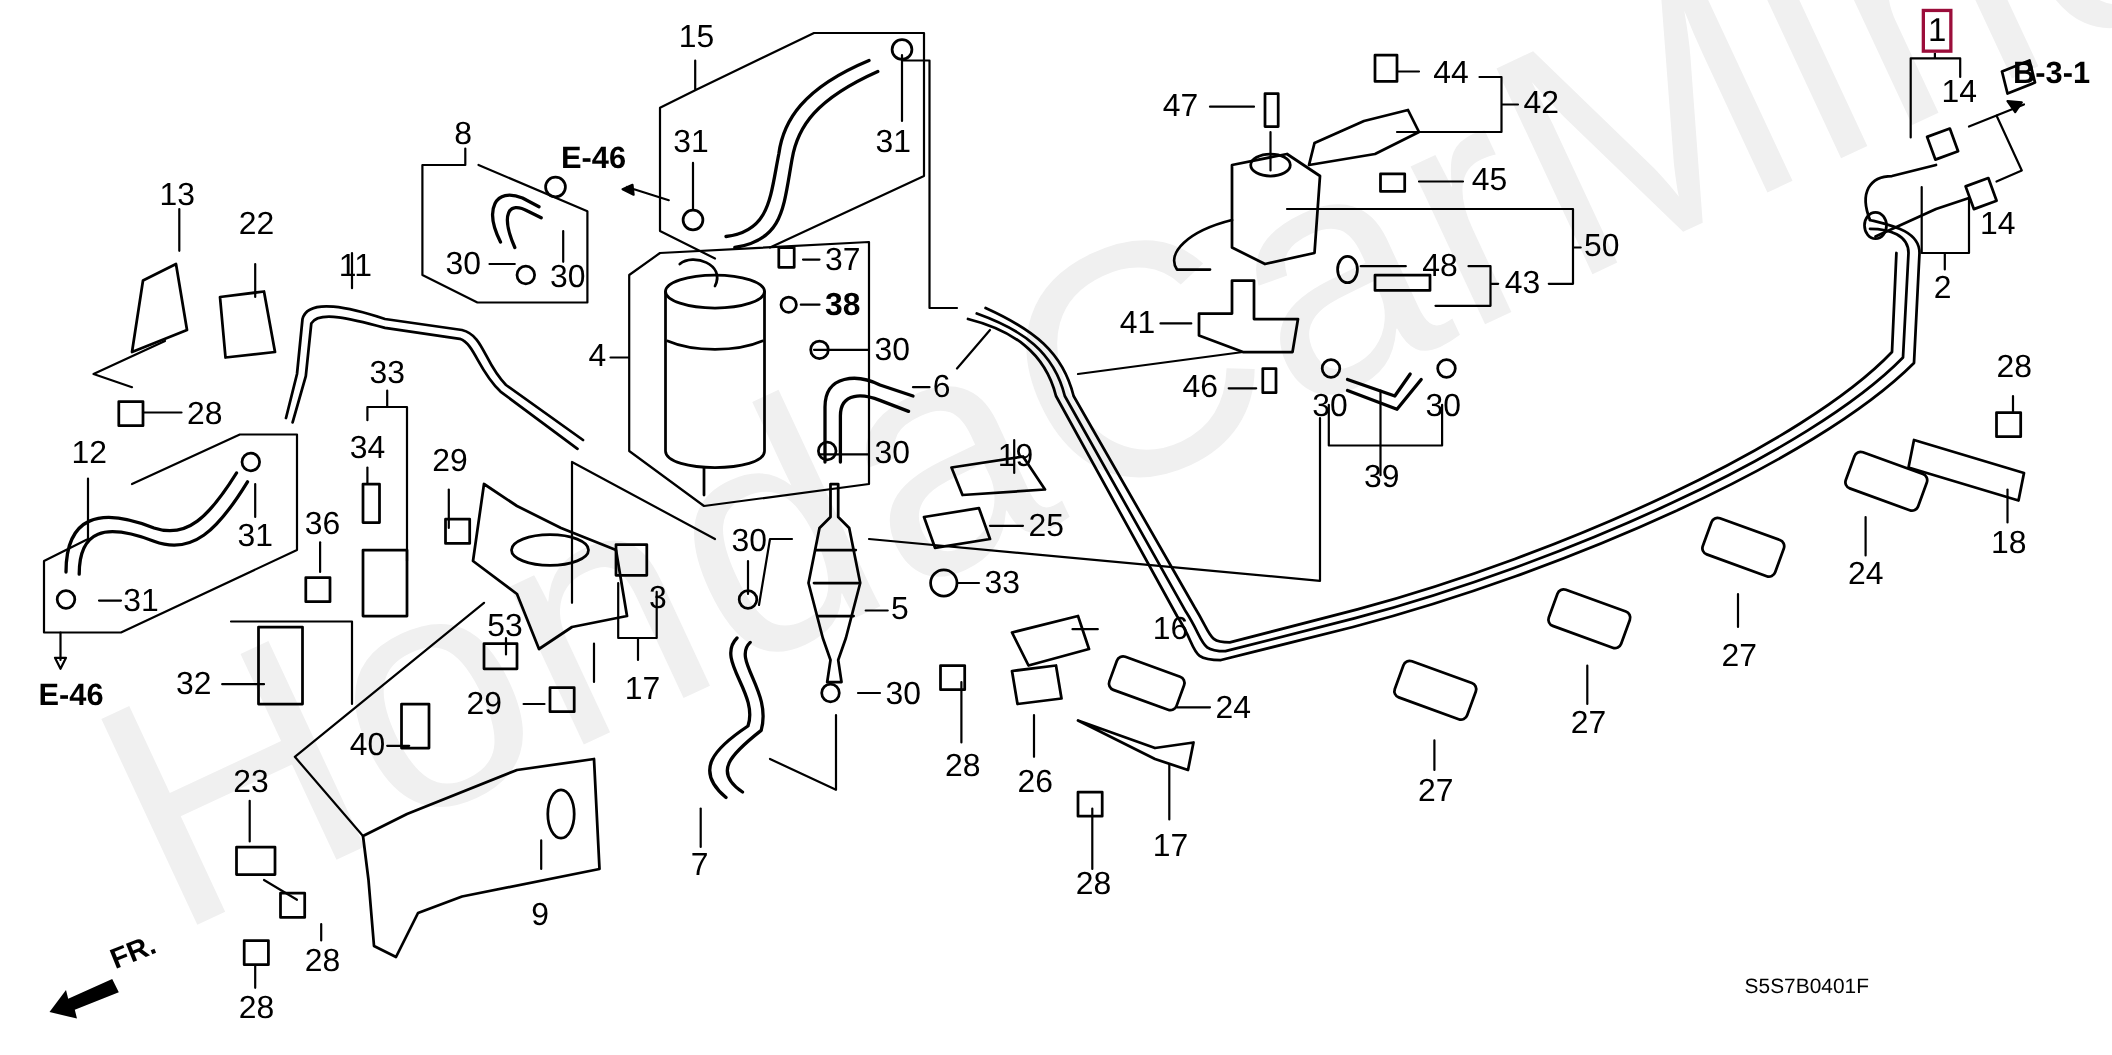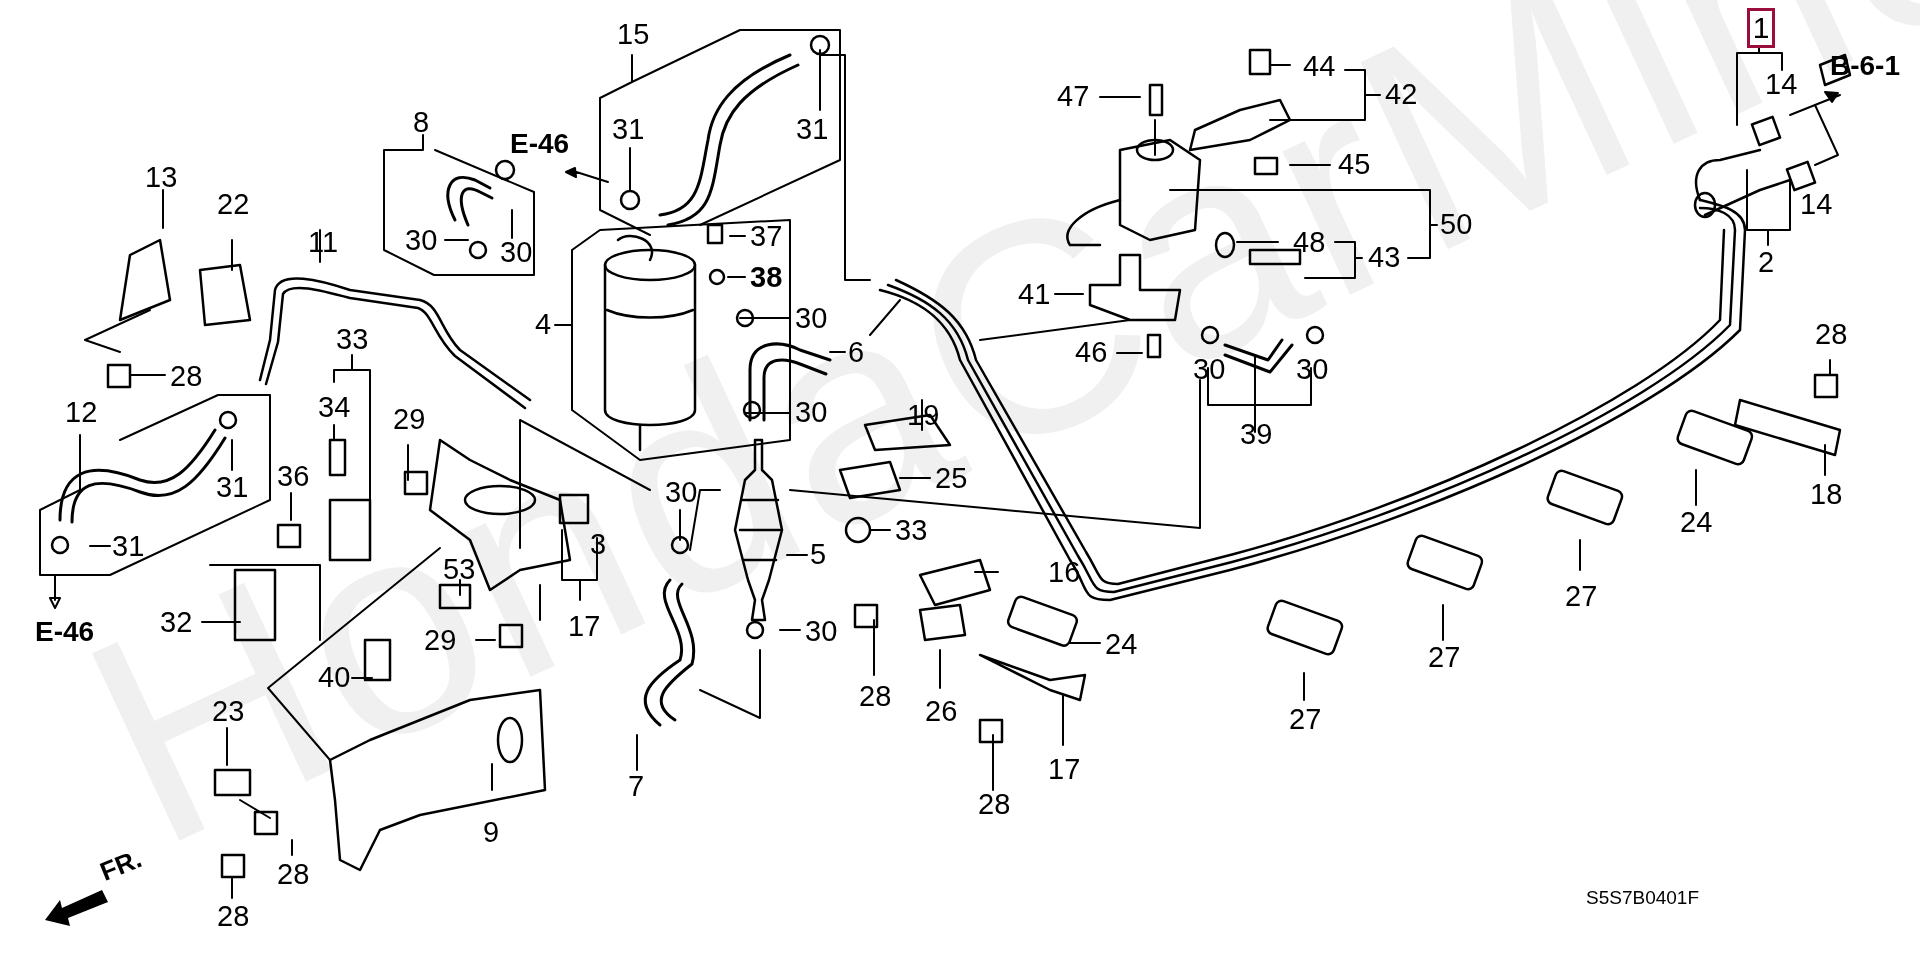--- a/index.html
+++ b/index.html
@@ -335,21 +335,21 @@
   <span class="lbl" style="left:1338px;top:150px;">45</span>
   <span class="lbl" style="left:1075px;top:338px;">46</span>
   <span class="lbl" style="left:1057px;top:82px;">47</span>
   <span class="lbl" style="left:1293px;top:228px;">48</span>
 </div>
 
 <div class="hl">1</div>
 
 <span class="ref" style="left:510px;top:130px;">E-46</span>
 <span class="ref" style="left:35px;top:618px;">E-46</span>
-<span class="ref" style="left:1830px;top:52px;">B-6-1</span>
+<span class="ref" style="left:1830px;top:52px;">B-3-1</span>
 
 <div class="fr">
   <svg width="80" height="60">
     <path d="M5 50 L20 30 L22 38 L62 20 L68 32 L28 48 L30 56 Z" fill="#000"></path>
   </svg>
   <span>FR.</span>
 </div>
 
 <div class="code">S5S7B0401F</div>
 

